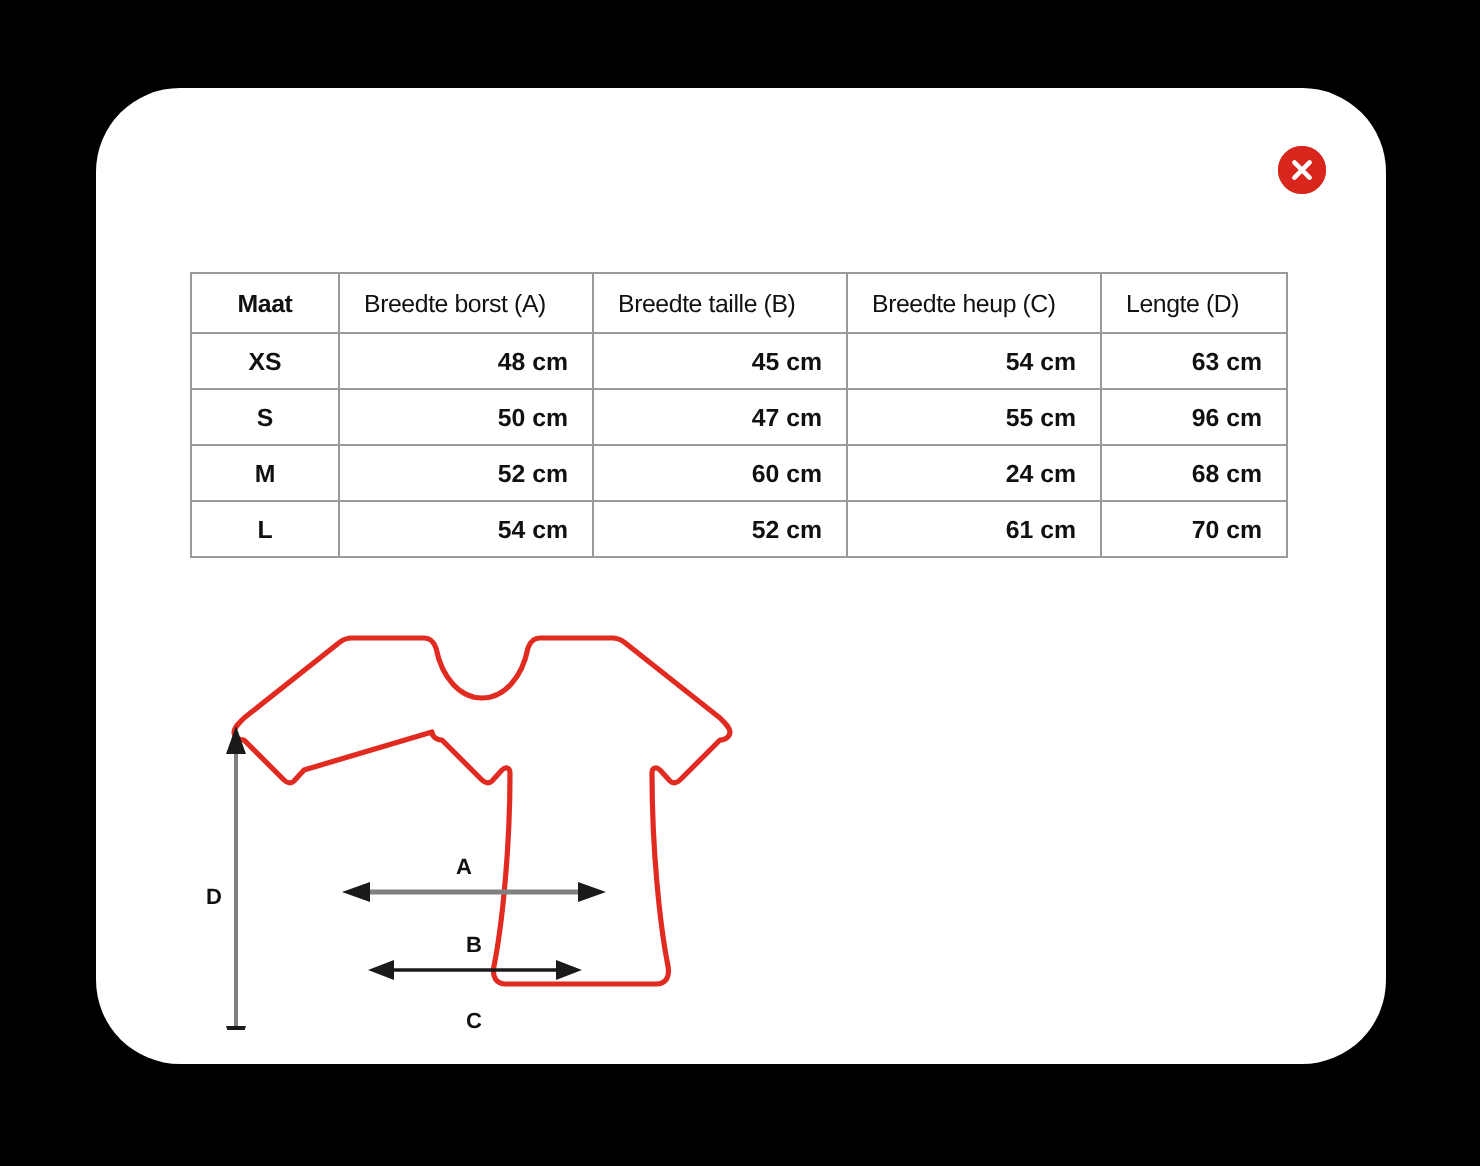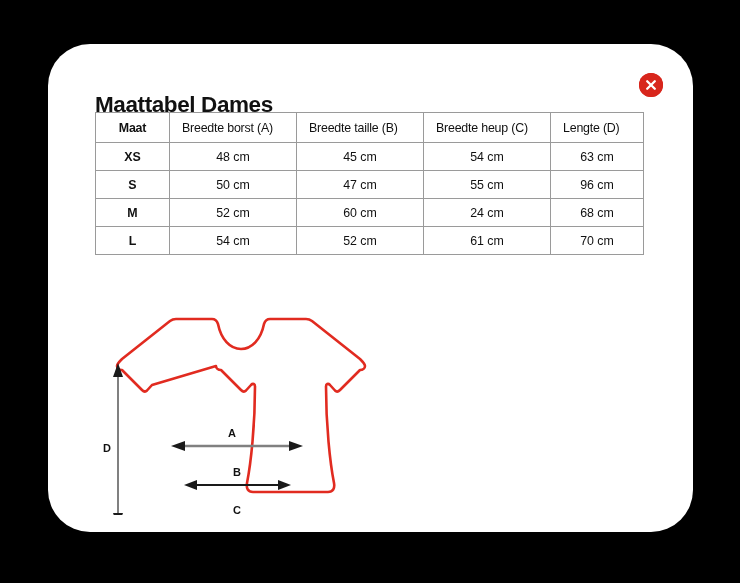--- a/index.html
+++ b/index.html
@@ -54,21 +54,21 @@
     font-weight: 700;
     letter-spacing: -0.4px;
     color: #111111;
     line-height: 1.2;
   }
 
   
   #size-table {
     position: absolute;
     left: 47px;
-    top: 68px;
+    top: 92px;
     width: 548px;
     border-collapse: collapse;
     table-layout: fixed;
   }
   #size-table th,
   #size-table td {
     border: 1px solid #9a9a9a;
     height: 28px;
     padding: 0 12px;
     font-size: 12.4px;
@@ -81,21 +81,21 @@
     letter-spacing: -0.2px;
   }
   #size-table thead th { height: 30px; }
   #size-table th.col-size,
   #size-table td.col-size {
     width: 74px;
     text-align: center;
     font-weight: 700;
   }
   #size-table th.col-meas { text-align: left; }
-  #size-table td.col-meas { text-align: center; font-weight: 400; }
+  #size-table td.col-meas { text-align: right; font-weight: 700; }
   #size-table col.c-a, #size-table col.c-b, #size-table col.c-c { width: 127px; }
   #size-table col.c-d { width: 93px; }
 
   
   #diagram {
     position: absolute;
     left: 47px;
     top: 271px;
     width: 300px;
     height: 200px;
@@ -116,21 +116,20 @@
 
   <div id="modal">
 
     <button id="close-btn" aria-label="Close">
       <svg viewBox="0 0 24 24">
         <circle cx="12" cy="12" r="12" fill="#d8261c"></circle>
         <path d="M8.2 8.2 L15.8 15.8 M15.8 8.2 L8.2 15.8" stroke="#ffffff" stroke-width="2.3" stroke-linecap="round"></path>
       </svg>
     </button>
 
-    <h1 id="title">Maattabel Dames</h1>
 
     <table id="size-table">
       <colgroup>
         <col class="c-size">
           <col class="c-a">
           <col class="c-b">
           <col class="c-c">
           <col class="c-d">
       </colgroup>
       <thead>

